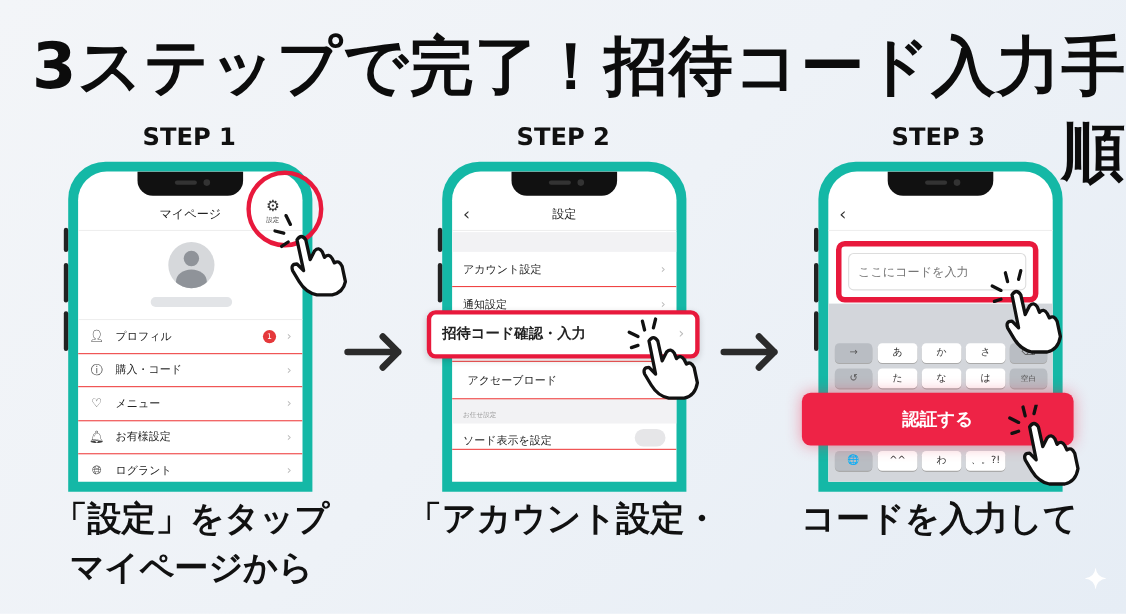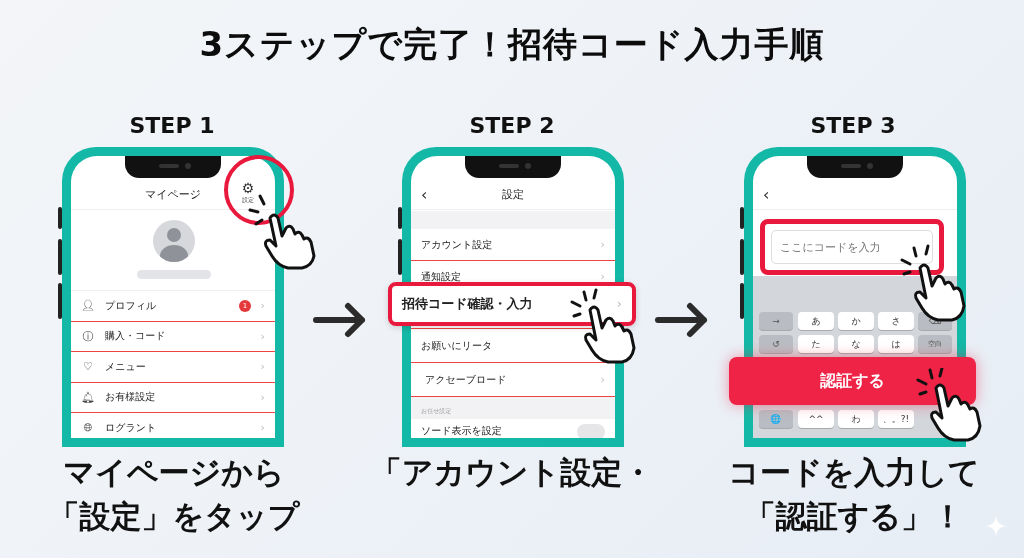--- a/index.html
+++ b/index.html
@@ -5,21 +5,21 @@
     * { box-sizing: border-box; margin: 0; padding: 0; }
     html, body { width: 1024px; height: 558px; overflow: hidden; }
     body {
       font-family: "DejaVu Sans", sans-serif;
       background: linear-gradient(135deg, #f3f5f8 0%, #eef2f7 50%, #e6edf5 100%);
       position: relative;
       color: #111;
     }
     .title {
       position: absolute; left: 0; top: 22px; width: 1024px;
-      text-align: center; font-size: 34px; font-weight: bold; letter-spacing: 1px;
+      text-align: right; font-size: 58px; font-weight: bold; letter-spacing: 1px;
       color: #0c0c0c;
     }
     .step-label {
       position: absolute; top: 113px; font-size: 22px; font-weight: bold;
       width: 200px; text-align: center; color: #111;
     }
     .caption {
       position: absolute; top: 450px; width: 300px; text-align: center;
       font-size: 31px; font-weight: bold; line-height: 44px; color: #111;
     }
@@ -163,30 +163,26 @@
     <div style="position:absolute;top:73px;left:0;right:0;">
       <div class="row" style="height:32px;">
         <span>アカウント設定</span>
         <span class="chev">›</span>
       </div>
       <div class="row" style="height:32px;">
         <span>通知設定</span>
         <span class="chev">›</span>
       </div>
       <div class="row" style="height:36px;"></div>
-      <div class="row" style="height:34px;">
-        <span>お願いにリータ</span>
-        <span class="chev">›</span>
-      </div>
       <div class="row" style="height:34px;padding-left:14px;">
         <span>アクセーブロード</span>
         <span class="chev">›</span>
       </div>
       <div style="height:22px;background:#f2f2f4;font-size:6px;color:#999;padding:10px 10px 0;">お任せ設定</div>
-      <div class="row" style="height:24px;">
+      <div class="row" style="height:24px;align-items:flex-end;">
         <span>ソード表示を設定</span>
         <span style="position:absolute;right:10px;top:5px;width:28px;height:16px;border-radius:8px;background:#e6e6e8;"></span>
       </div>
     </div>
   </div>
 </div>
 
 <div style="position:absolute;left:388px;top:282px;width:248px;height:44px;background:#fff;border:4px solid #e8193c;border-radius:8px;font-size:13px;font-weight:bold;line-height:36px;padding-left:10px;color:#222;box-shadow:0 2px 6px rgba(0,0,0,0.15);z-index:5;">
   <span>招待コード確認・入力</span>
   <span style="position:absolute;right:10px;color:#bbb;font-weight:normal;">›</span>
@@ -256,26 +252,25 @@
   <g stroke="#111" stroke-width="3" stroke-linecap="round">
     <line x1="16" y1="2" x2="18" y2="10"></line>
       <line x1="28" y1="0" x2="26" y2="8"></line>
       <line x1="4" y1="12" x2="12" y2="16"></line>
       <line x1="6" y1="26" x2="12" y2="24"></line>
   </g>
   <path d="M22 20 Q26 14 30 20 L34 38 L38 30 Q42 26 45 31 L47 36 Q51 32 54 37 L56 41 Q60 38 63 44 L66 58 Q64 70 54 72 L40 72 Q30 70 24 60 L18 50 Q16 44 22 44 L28 50 Z" fill="#fff" stroke="#111" stroke-width="3" stroke-linejoin="round"></path>
 </svg>
 
 <div class="caption" style="left:24px;">
+  <div>「設定」をタップ</div>
   <div>マイページから</div>
-  <div>「設定」をタップ</div>
 </div>
 <div class="caption" style="left:362px;">
   <div>「アカウント設定・</div>
 </div>
 <div class="caption" style="left:704px;">
   <div>コードを入力して</div>
-  <div>「認証する」！</div>
 </div>
 
 <svg class="sparkle" viewBox="0 0 20 20">
   <path d="M10 0 Q11 9 20 10 Q11 11 10 20 Q9 11 0 10 Q9 9 10 0Z" fill="#ffffff"></path>
 </svg>
 
 </body></html>

